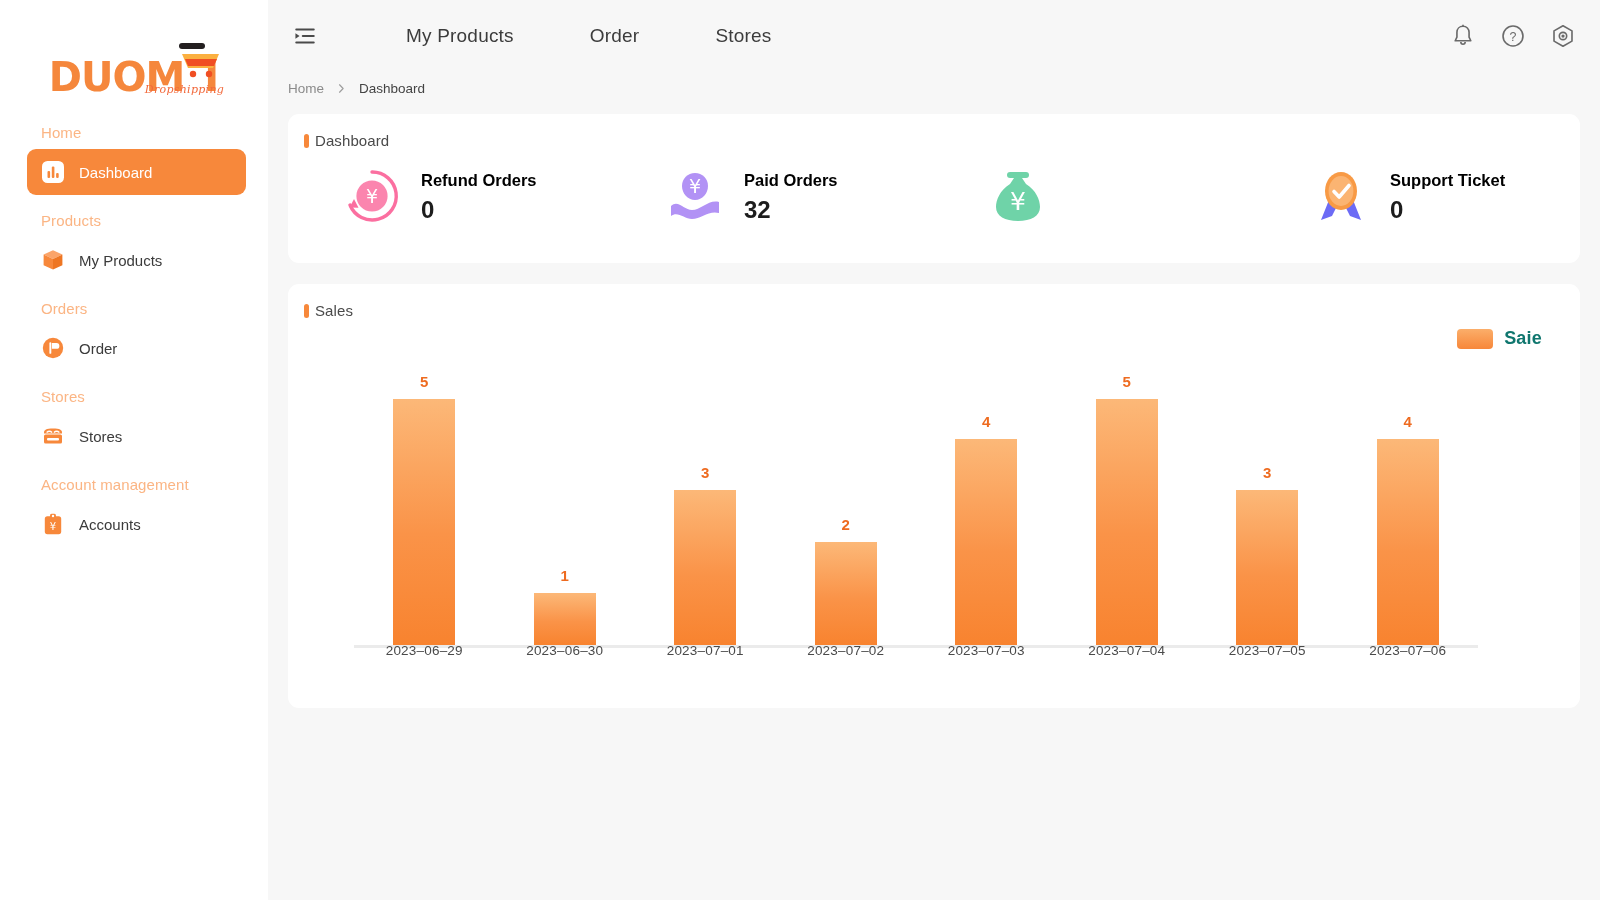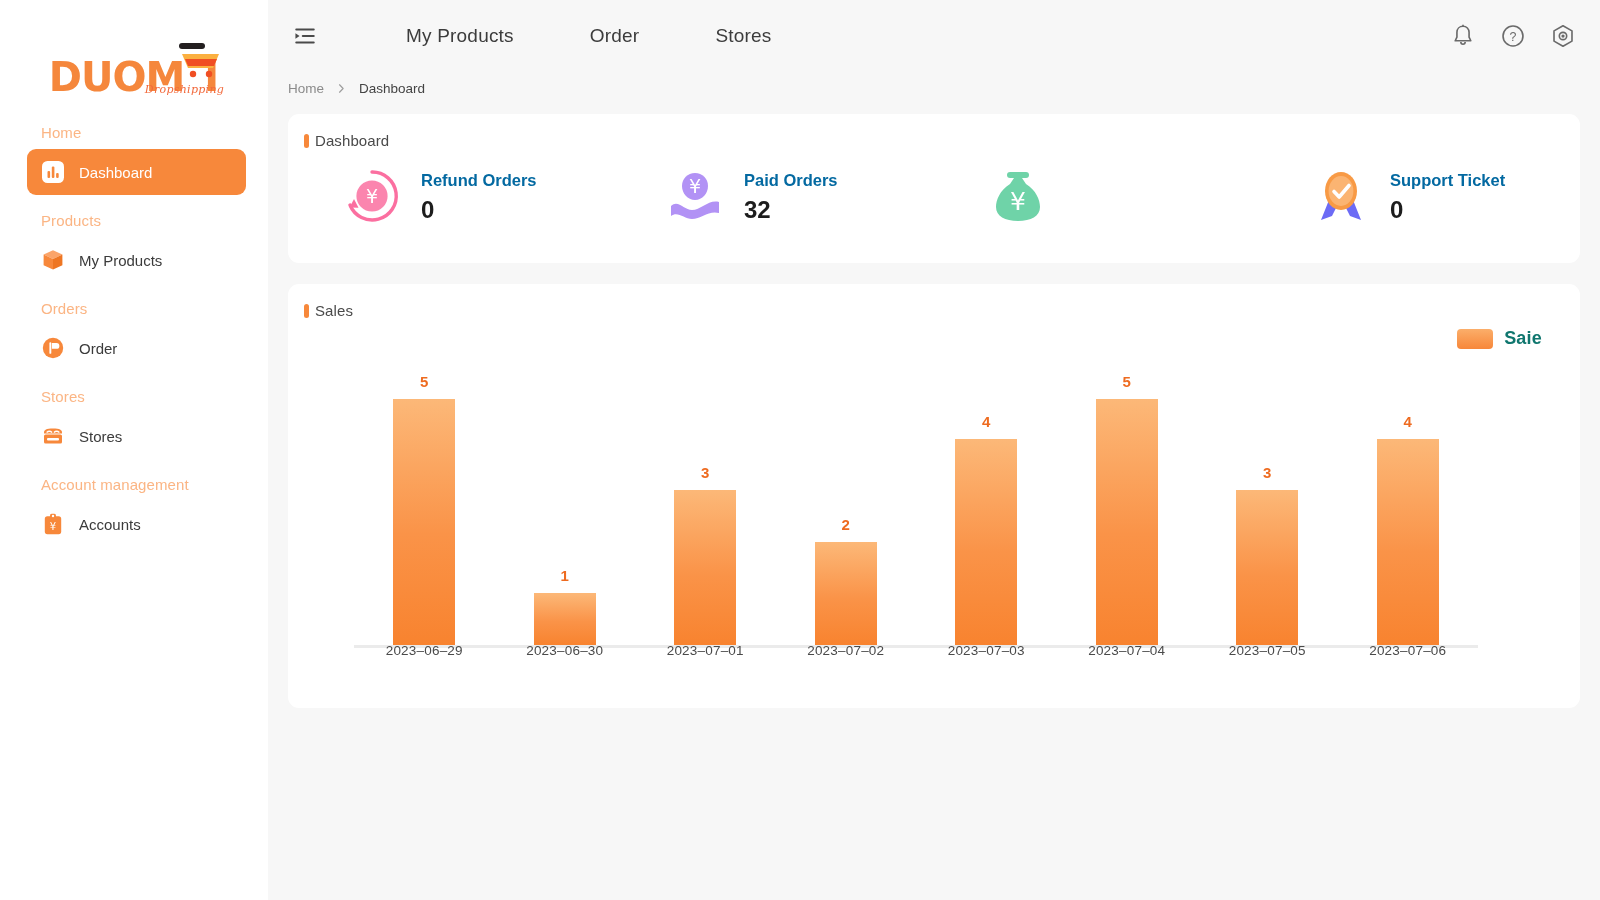--- a/index.html
+++ b/index.html
@@ -166,21 +166,21 @@
   }
   .stat-ico {
     width: 60px; height: 60px;
     flex: 0 0 60px;
     margin-right: 19px;
     display: flex; align-items: center; justify-content: center;
   }
   .stat-txt { display: flex; flex-direction: column; }
   .stat-label {
     font-size: 16.5px;
-    color: #0369a1;
+    color: #000000;
     font-weight: bold;
     margin-bottom: 8px;
   }
   .stat-value {
     font-size: 24px;
     color: #1d1d1d;
     font-weight: bold;
     line-height: 1;
   }
 

